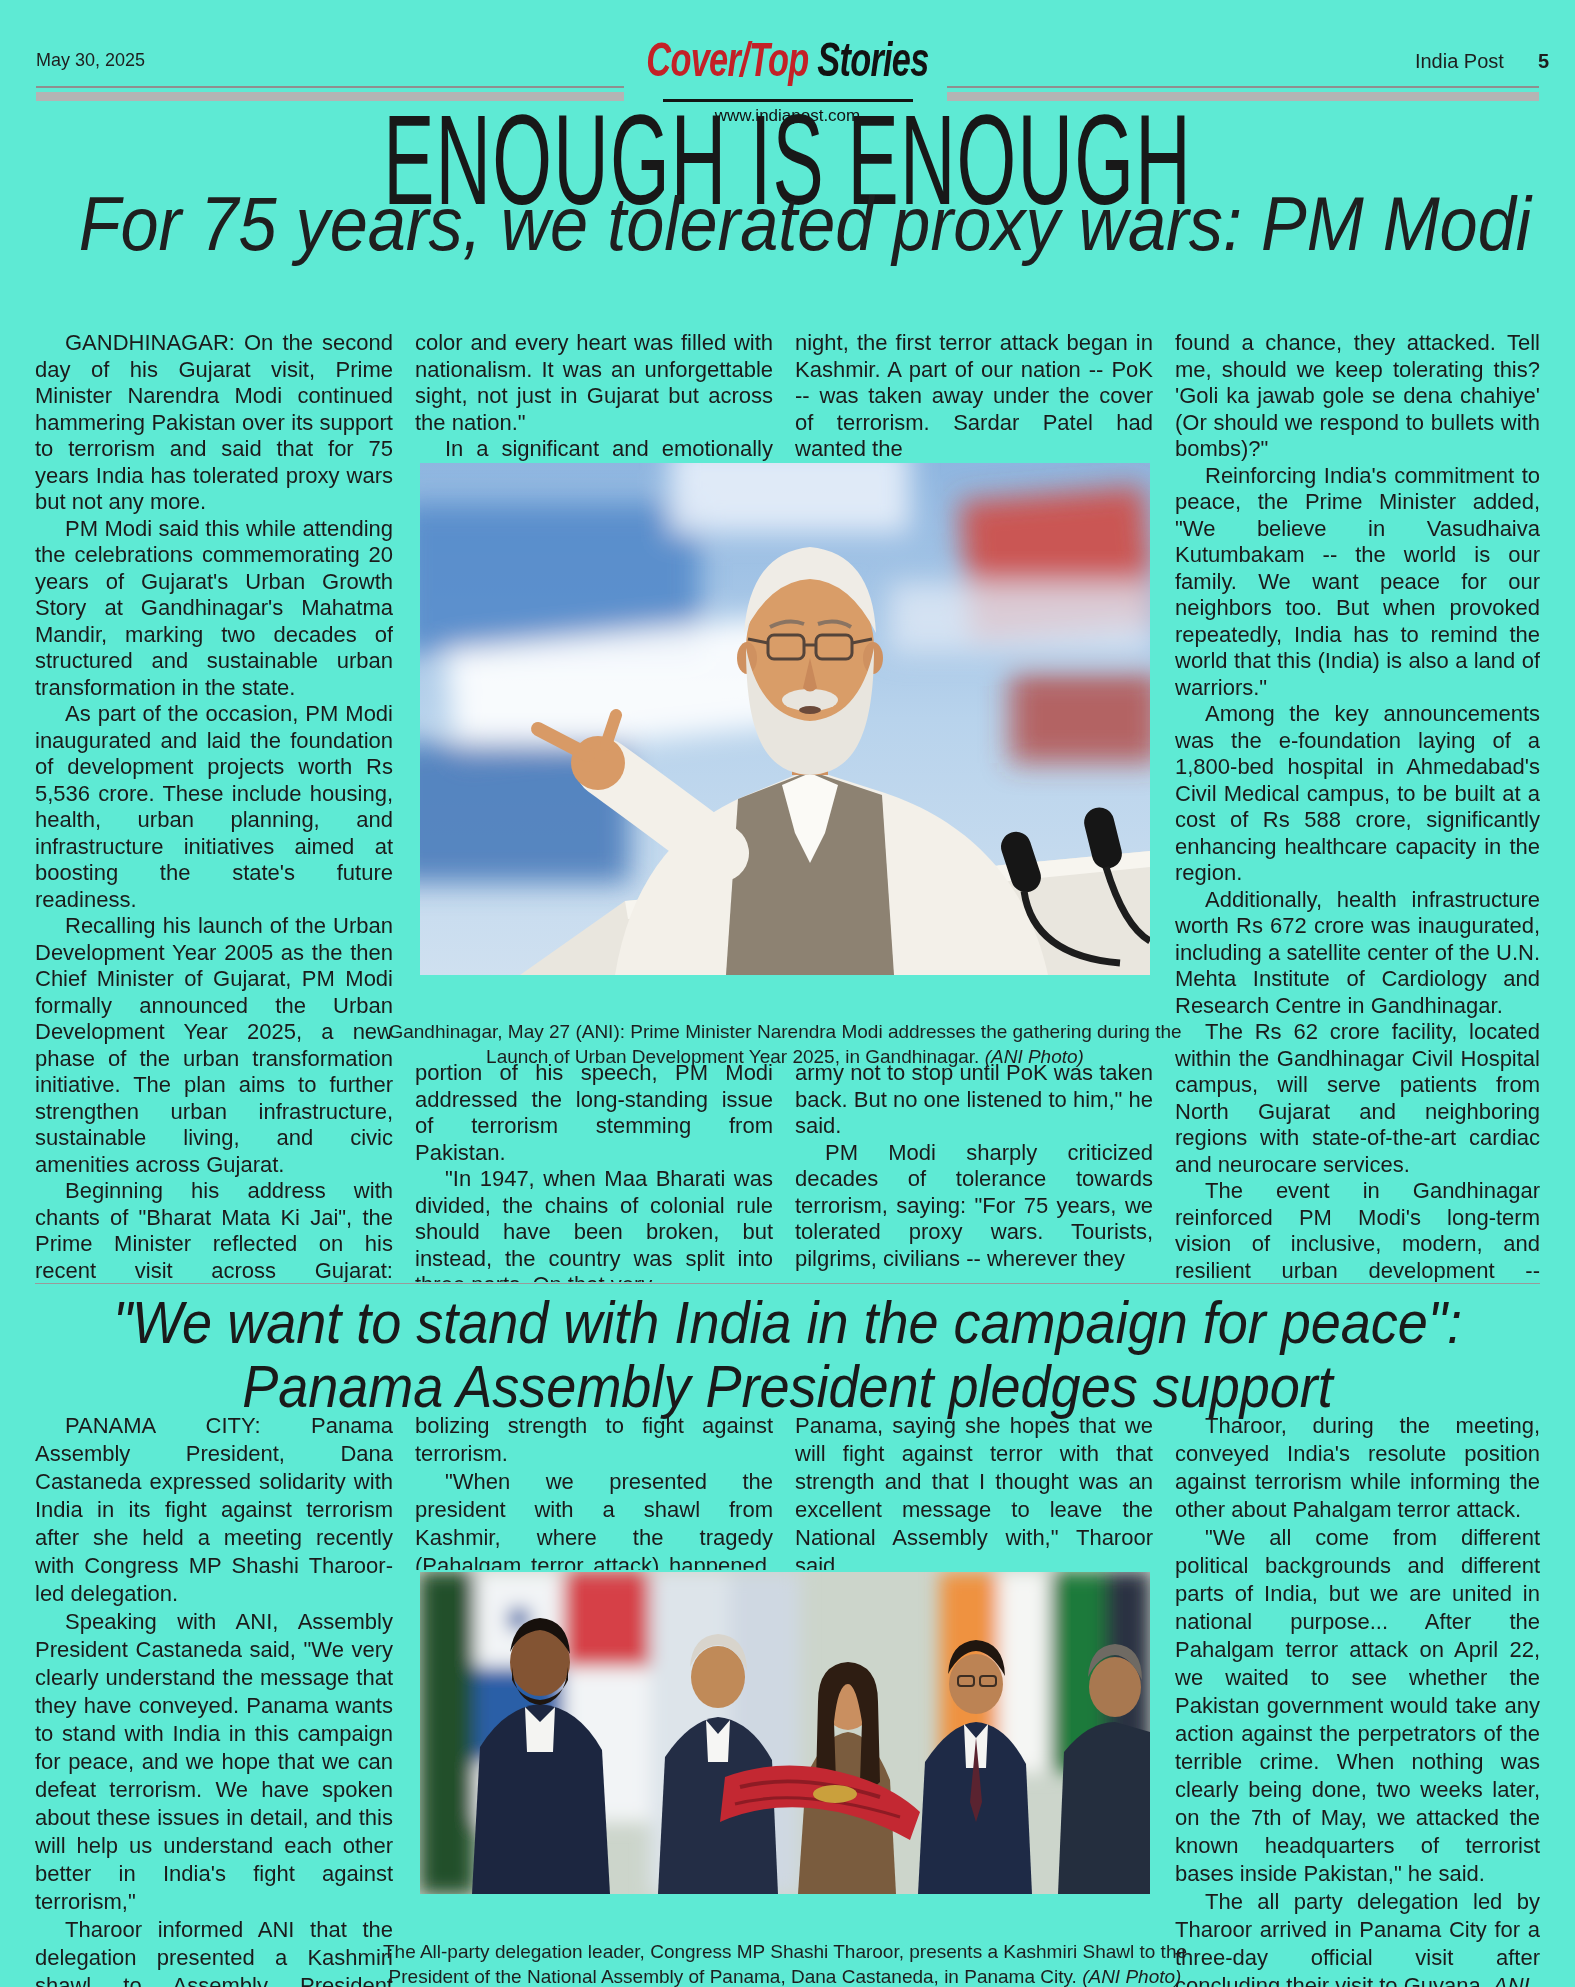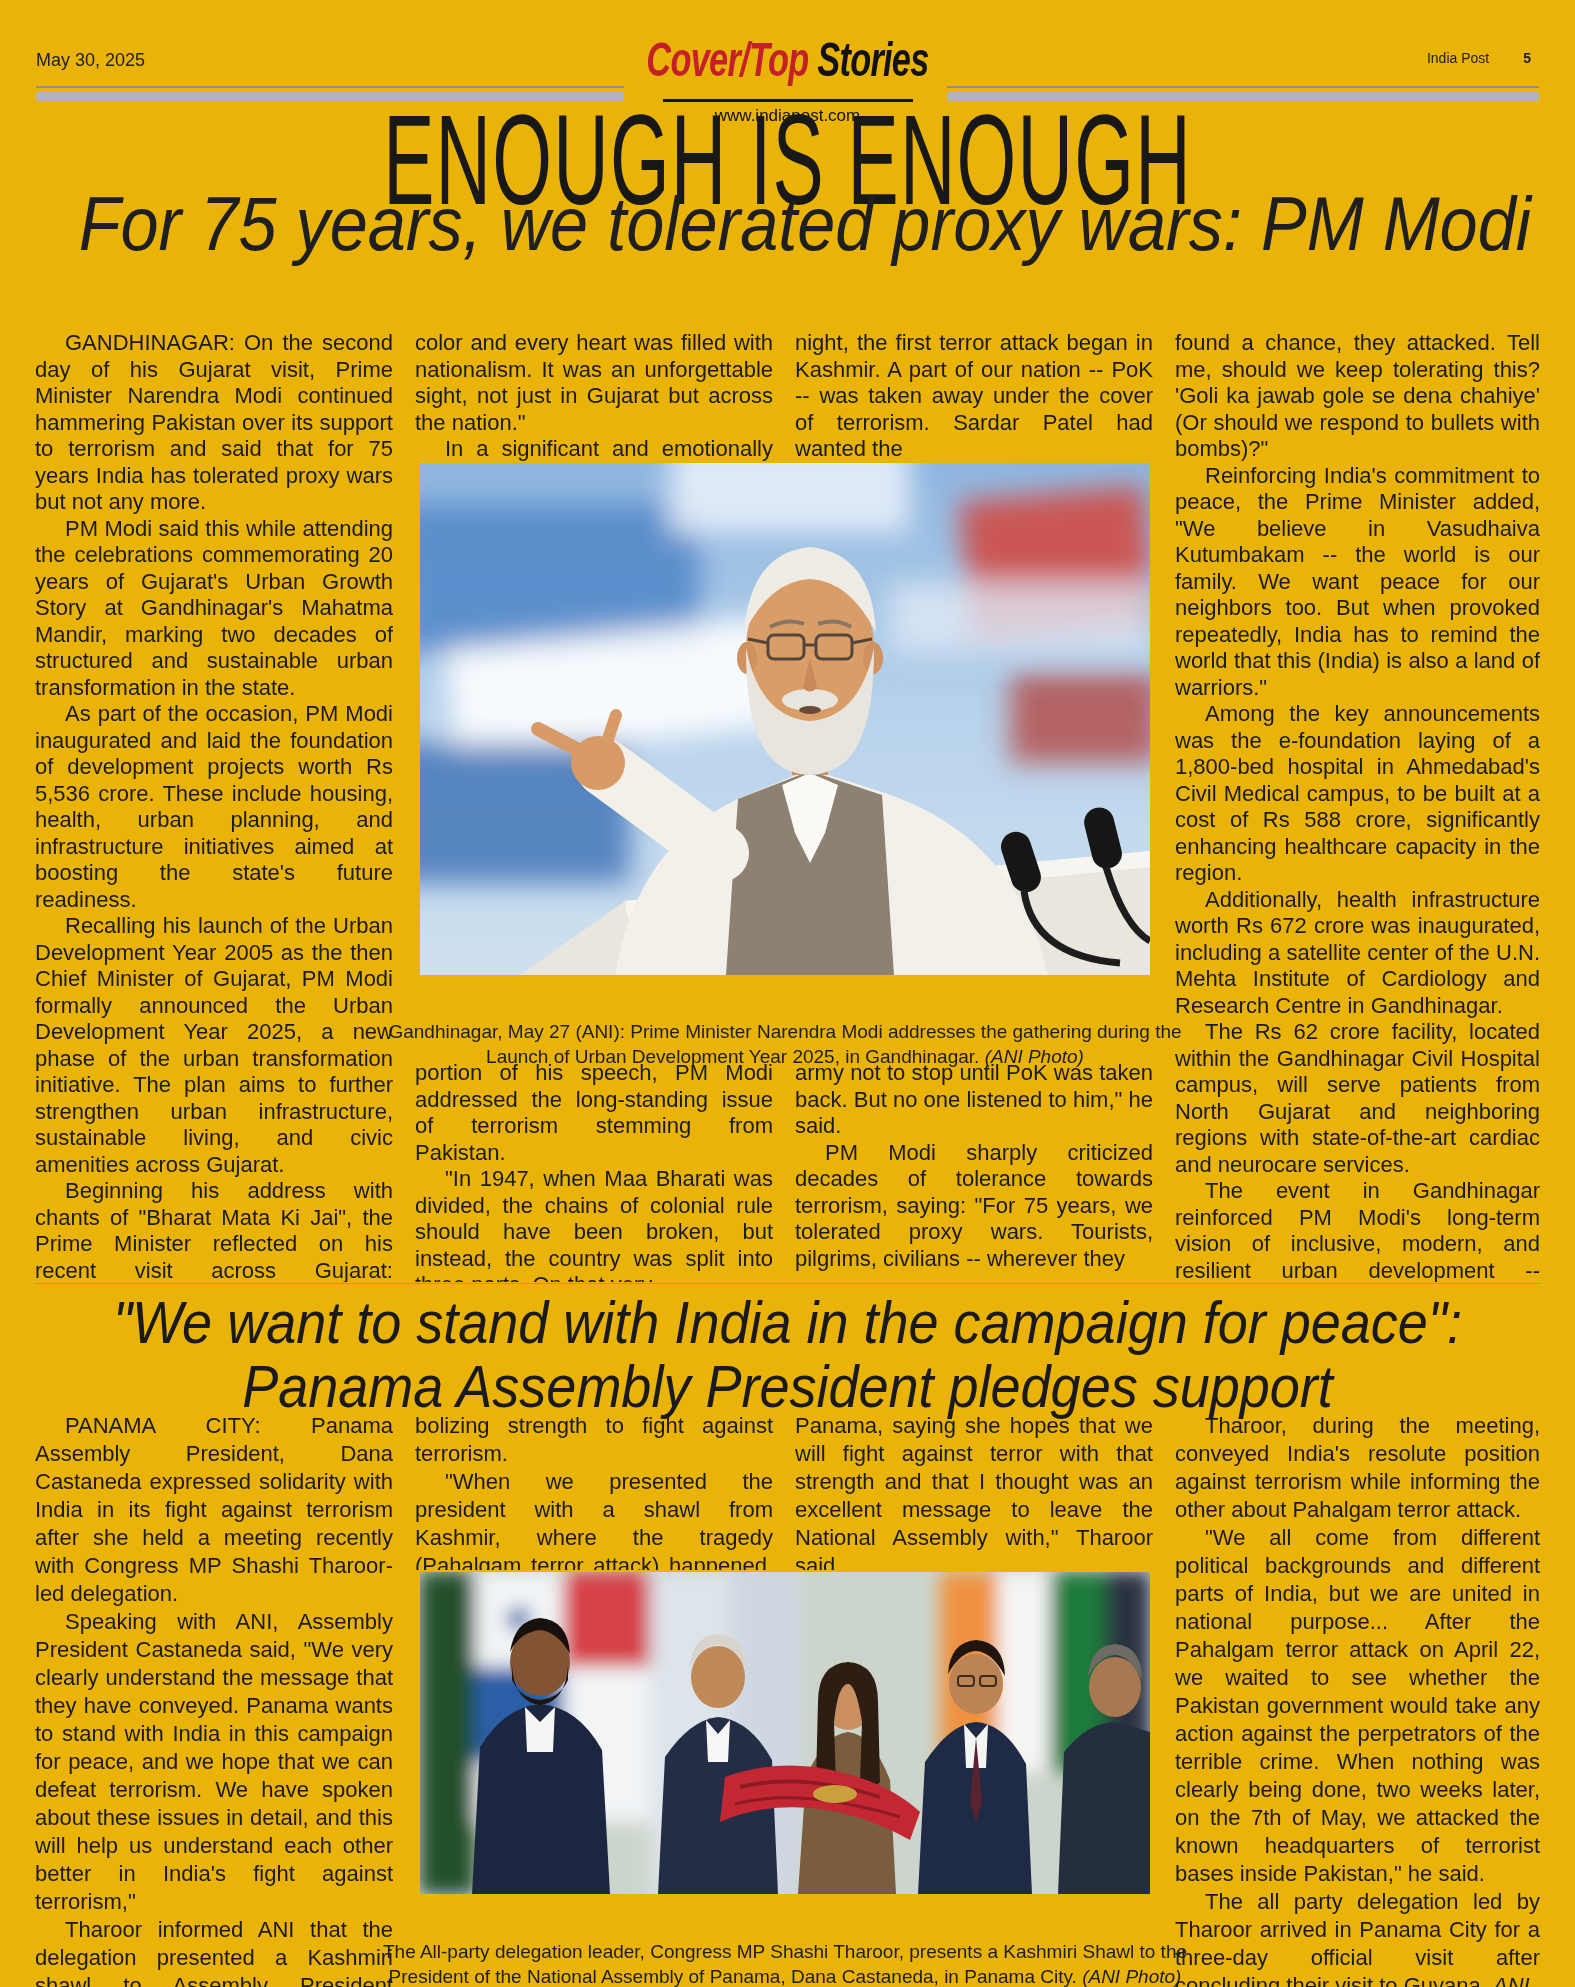--- a/index.html
+++ b/index.html
@@ -1,22 +1,22 @@
 <!DOCTYPE html>
 <html><head>
 <meta charset="utf-8">
 <style>
   html,body { margin:0; padding:0; background:#ffffff; }
   .page {
-    position:relative; width:1575px; height:1987px; background:#eab308;
+    position:relative; width:1575px; height:1987px; background:#5eead4;
     font-family:"Liberation Sans","DejaVu Sans",sans-serif; color:#1b1b1b; overflow:hidden;
   }
   
   .hdr-date { position:absolute; left:36px; top:50px; font-size:18px; color:#1e1e1e; }
-  .brand { position:absolute; right:44px; top:50px; font-size:14px; color:#1e1e1e; }
+  .brand { position:absolute; right:26px; top:50px; font-size:20px; color:#1e1e1e; }
   .brand .pn { font-weight:bold; margin-left:34px; }
   .masthead {
     position:absolute; left:0; right:0; top:31px; text-align:center;
     font-size:49px; font-weight:bold; font-style:italic; letter-spacing:-1px;
     transform:scaleX(0.70); transform-origin:center; white-space:nowrap; color:#121212;
   }
   .masthead .red { color:#c32127; }
   .mast-underline { position:absolute; left:calc(50% - 125px); top:99px; width:250px; height:3px; background:#141414; }
   .website { position:absolute; left:0; right:0; top:106px; text-align:center; font-size:17px; color:#111; }
   .rule { position:absolute; top:86px; height:2px; background:#8f8f8f; }

